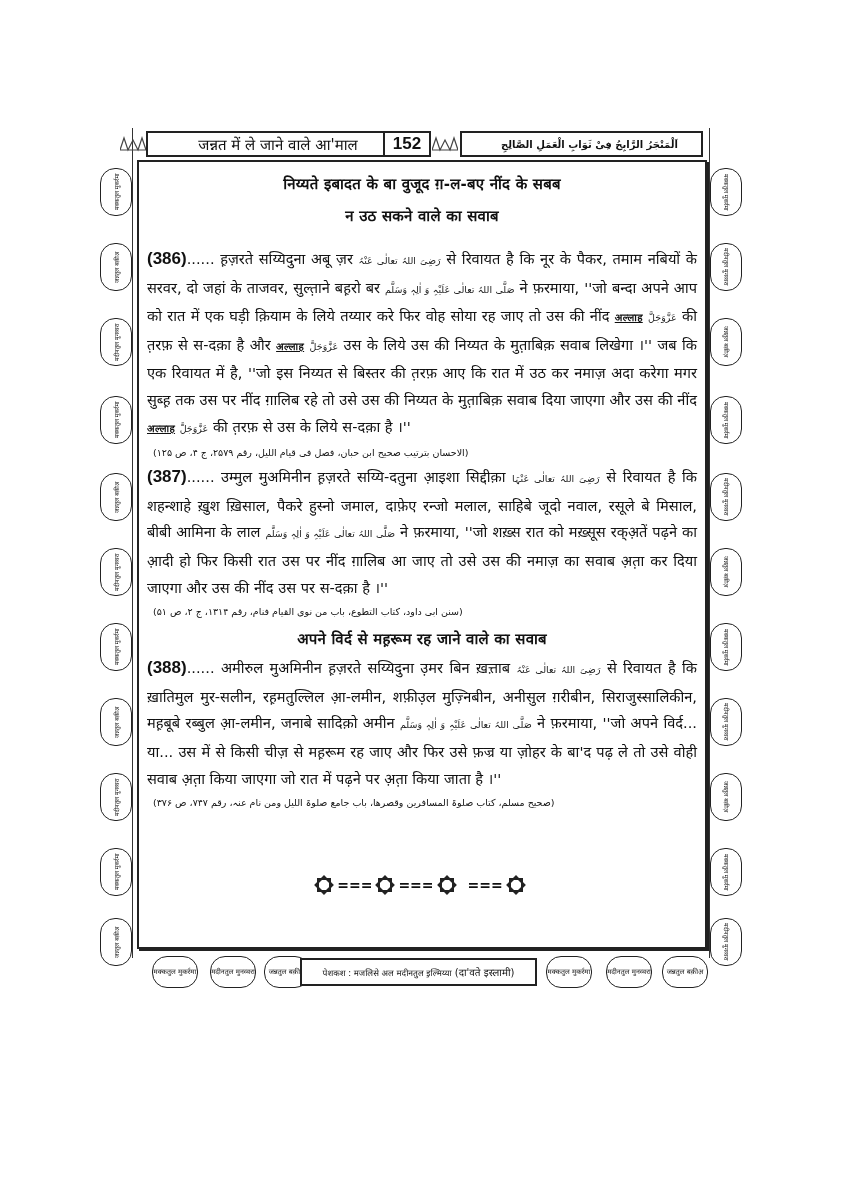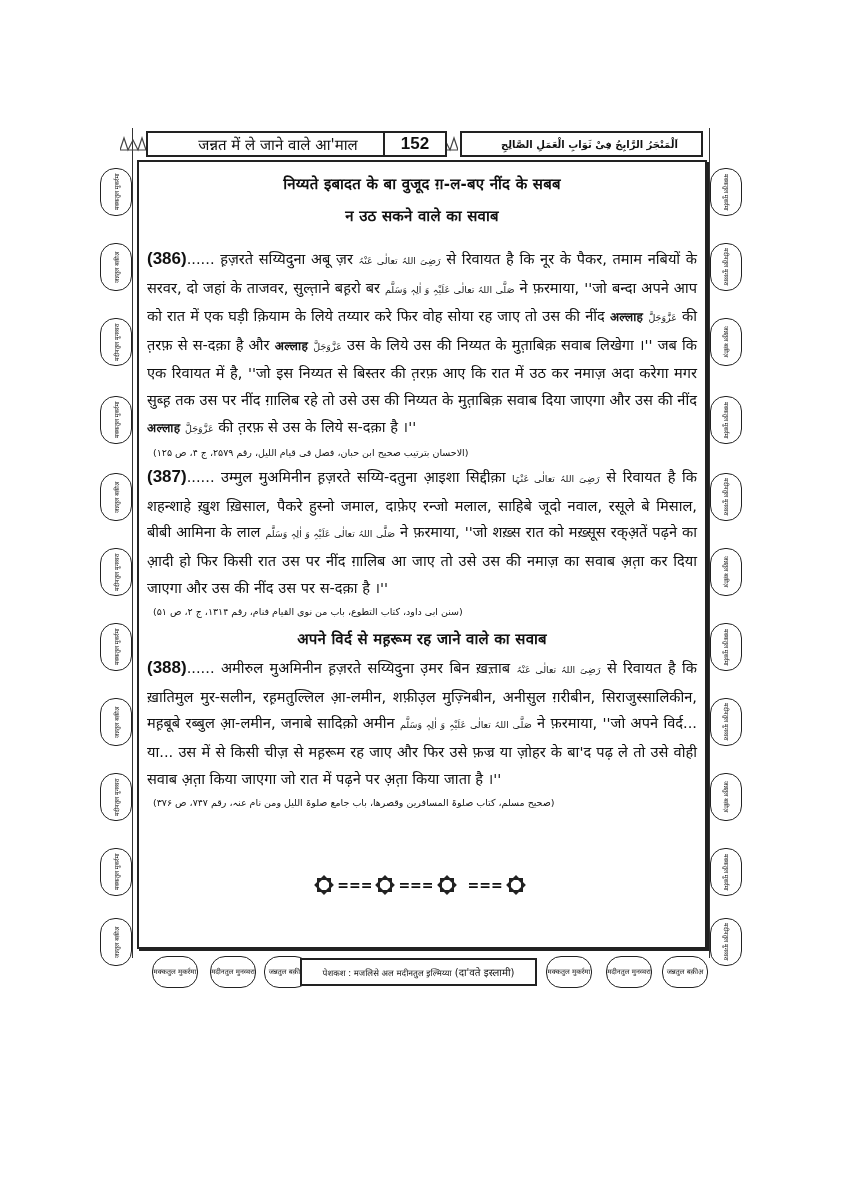--- a/index.html
+++ b/index.html
@@ -17,31 +17,31 @@
   .band.right .line { left:3px; }
   .emblem { position:absolute; left:4px; width:30px; height:46px; border:1.5px solid #222;
             border-radius:15px; background:#fff; display:flex; align-items:center; justify-content:center;
             font-size:6px; line-height:7px; writing-mode:vertical-rl; text-align:center; overflow:hidden; }
   .band.left .emblem { transform:rotate(180deg); }
 
   
   .hdr-box { position:absolute; top:131px; height:26px; border:2px solid #222; background:#fff;
              display:flex; align-items:center; justify-content:center; box-sizing:border-box; }
   .hdr-left { left:146px; width:264px; font-size:15px; }
-  .hdr-page { left:383px; width:64px; font-size:17px; font-weight:bold; font-family:"Liberation Sans", sans-serif; }
+  .hdr-page { left:383px; width:48px; font-size:17px; font-weight:bold; font-family:"Liberation Sans", sans-serif; }
   .hdr-right { left:460px; width:243px; font-size:10px; font-weight:bold; direction:rtl;padding-left:16px; }
   .hdr-orn { position:absolute; top:136px; height:16px; }
 
   
   .content { position:absolute; left:147px; top:168px; width:550px; }
   .title { text-align:center; font-size:15px; font-weight:bold; line-height:32px; margin:0; letter-spacing:0.2px; }
   .para { font-size:14.6px; line-height:26.6px; margin:0; text-align:justify; text-align-last:left; }
   .num { font-family:"Liberation Sans", sans-serif; font-weight:bold; font-size:17px; }
   .ar { font-size:9.5px; color:#222; }
-  .allah { font-weight:bold; font-family:"DejaVu Serif", serif; font-size:12px; letter-spacing:0.3px; }
+  .allah { font-weight:bold; font-family:"DejaVu Serif", serif; font-size:10px; letter-spacing:0.3px;text-decoration:underline; }
   .ref { direction:rtl; text-align:left; font-size:9.5px; line-height:22px; margin:0; padding-left:6px; color:#111; }
 
   
   .divider { position:absolute; left:300px; top:872px; width:240px; height:26px;
              display:flex; align-items:center; justify-content:center; gap:2px; font-weight:bold; font-size:14px; }
   .star { width:22px; height:22px; }
 
   
   .footer { position:absolute; left:98px; top:952px; width:646px; height:40px; }
   .foot-emb { position:absolute; top:4px; width:44px; height:30px; border:1.5px solid #222; border-radius:15px;

